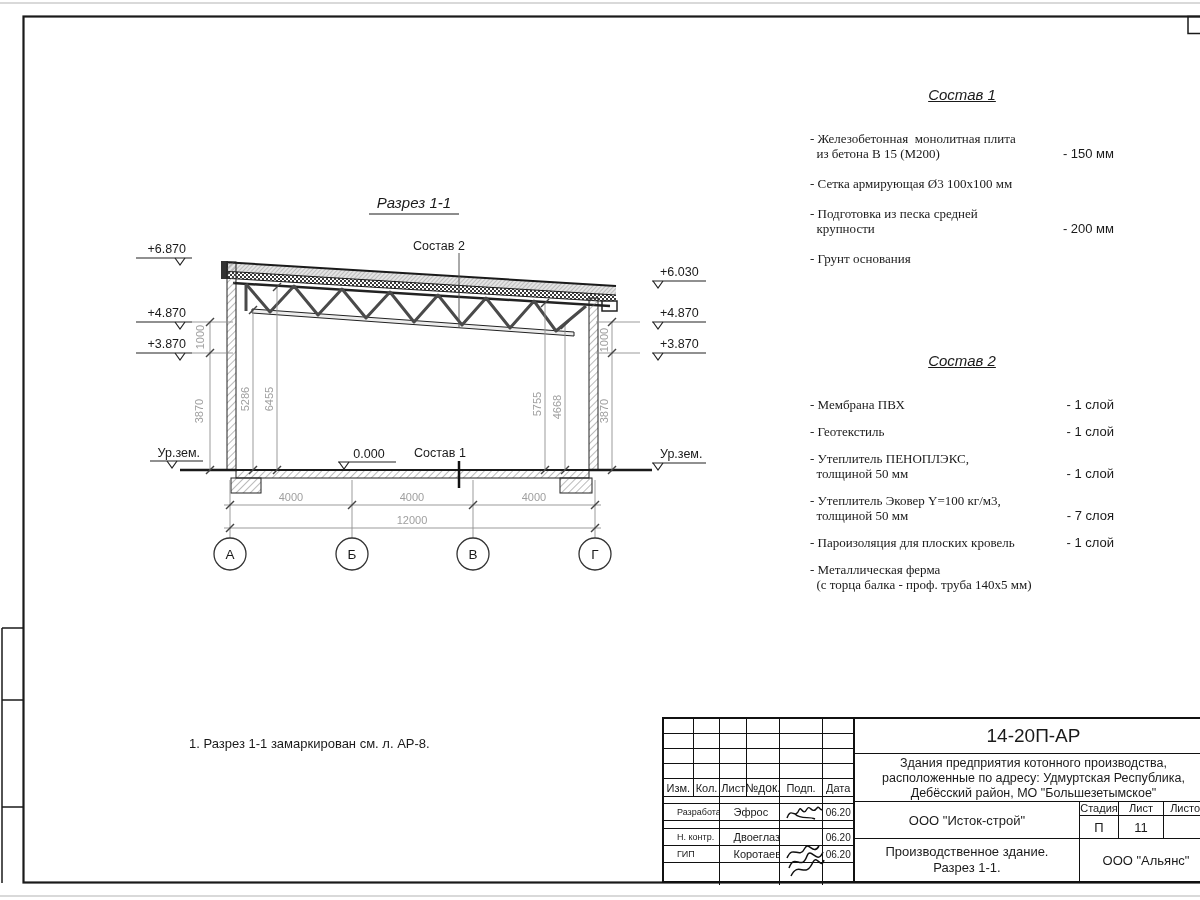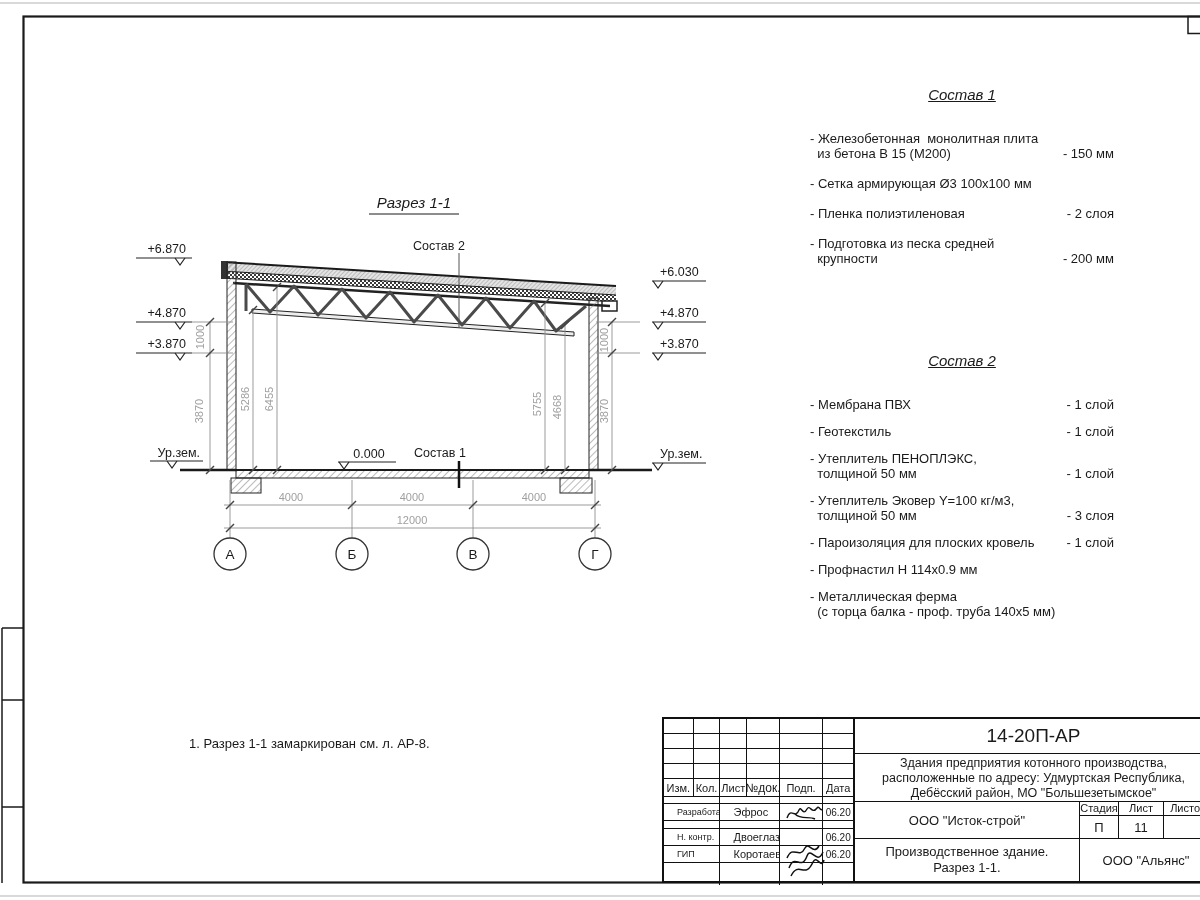--- a/index.html
+++ b/index.html
@@ -17,21 +17,21 @@
   .t-axis { font-size:13.5px; fill:#1a1a1a; }
   .t-lbl  { font-size:12.5px; fill:#1a1a1a; }
   .t-sec  { font-size:15px; font-style:italic; fill:#1a1a1a; }
 
   
   .comp { position:absolute; width:304px; }
   .comp-title { text-align:center; font-style:italic; font-size:15px;
     text-decoration:underline; margin-bottom:28px; }
   .comp-items { display:flex; flex-direction:column; }
   .comp-item { display:flex; justify-content:space-between; align-items:flex-end; }
-  .comp-name { font-size:13px; line-height:15px; white-space:pre-wrap; }
+  .comp-name { font-size:13px; line-height:15px; white-space:pre-wrap;font-family:Liberation Serif, serif; }
   .comp-val  { font-size:13px; line-height:15px; white-space:nowrap; padding-left:6px; }
   #comp1 .comp-item { margin-bottom:15px; }
   #comp2 .comp-item { margin-bottom:12px; }
 
   .note { position:absolute; left:189px; top:736px; font-size:13px; }
 
   
   .tb { position:absolute; left:662px; top:717px; width:552px; height:166px;
         border:2px solid #111; display:flex; font-size:11px; }
   .tb-left { width:191px; height:100%; border-right:2px solid #111; position:relative; }
@@ -258,28 +258,28 @@
     <div class="comp-item">
       <span class="comp-name">- Железобетонная  монолитная плита
   из бетона В 15 (М200)</span>
       <span class="comp-val">- 150 мм</span>
     </div>
     <div class="comp-item">
       <span class="comp-name">- Сетка армирующая Ø3 100х100 мм</span>
       <span class="comp-val"></span>
     </div>
     <div class="comp-item">
-      <span class="comp-name">- Пленка полиэтиленовая</span>
-      <span class="comp-val">-  2 слоя</span>
-    </div>
-    <div class="comp-item">
       <span class="comp-name">- Подготовка из песка средней
   крупности</span>
       <span class="comp-val">- 200 мм</span>
     </div>
+    <div class="comp-item">
+      <span class="comp-name">- Грунт основания</span>
+      <span class="comp-val"></span>
+    </div>
   </div>
 </div>
 
 <div class="comp" id="comp2" style="left:810px; top:352px">
   <div class="comp-title">Состав 2</div>
   <div class="comp-items">
     <div class="comp-item">
       <span class="comp-name">- Мембрана ПВХ</span>
       <span class="comp-val">- 1 слой</span>
     </div>
@@ -288,29 +288,25 @@
       <span class="comp-val">- 1 слой</span>
     </div>
     <div class="comp-item">
       <span class="comp-name">- Утеплитель ПЕНОПЛЭКС,
   толщиной 50 мм</span>
       <span class="comp-val">- 1 слой</span>
     </div>
     <div class="comp-item">
       <span class="comp-name">- Утеплитель Эковер Y=100 кг/м3,
   толщиной 50 мм</span>
-      <span class="comp-val">- 3 слоя</span>
+      <span class="comp-val">- 7 слоя</span>
     </div>
     <div class="comp-item">
       <span class="comp-name">- Пароизоляция для плоских кровель</span>
       <span class="comp-val">- 1 слой</span>
-    </div>
-    <div class="comp-item">
-      <span class="comp-name">- Профнастил Н 114х0.9 мм</span>
-      <span class="comp-val"></span>
     </div>
     <div class="comp-item">
       <span class="comp-name">- Металлическая ферма
   (с торца балка - проф. труба 140х5 мм)</span>
       <span class="comp-val"></span>
     </div>
   </div>
 </div>
 
 <div class="note">1. Разрез 1-1 замаркирован см. л. АР-8.</div>

